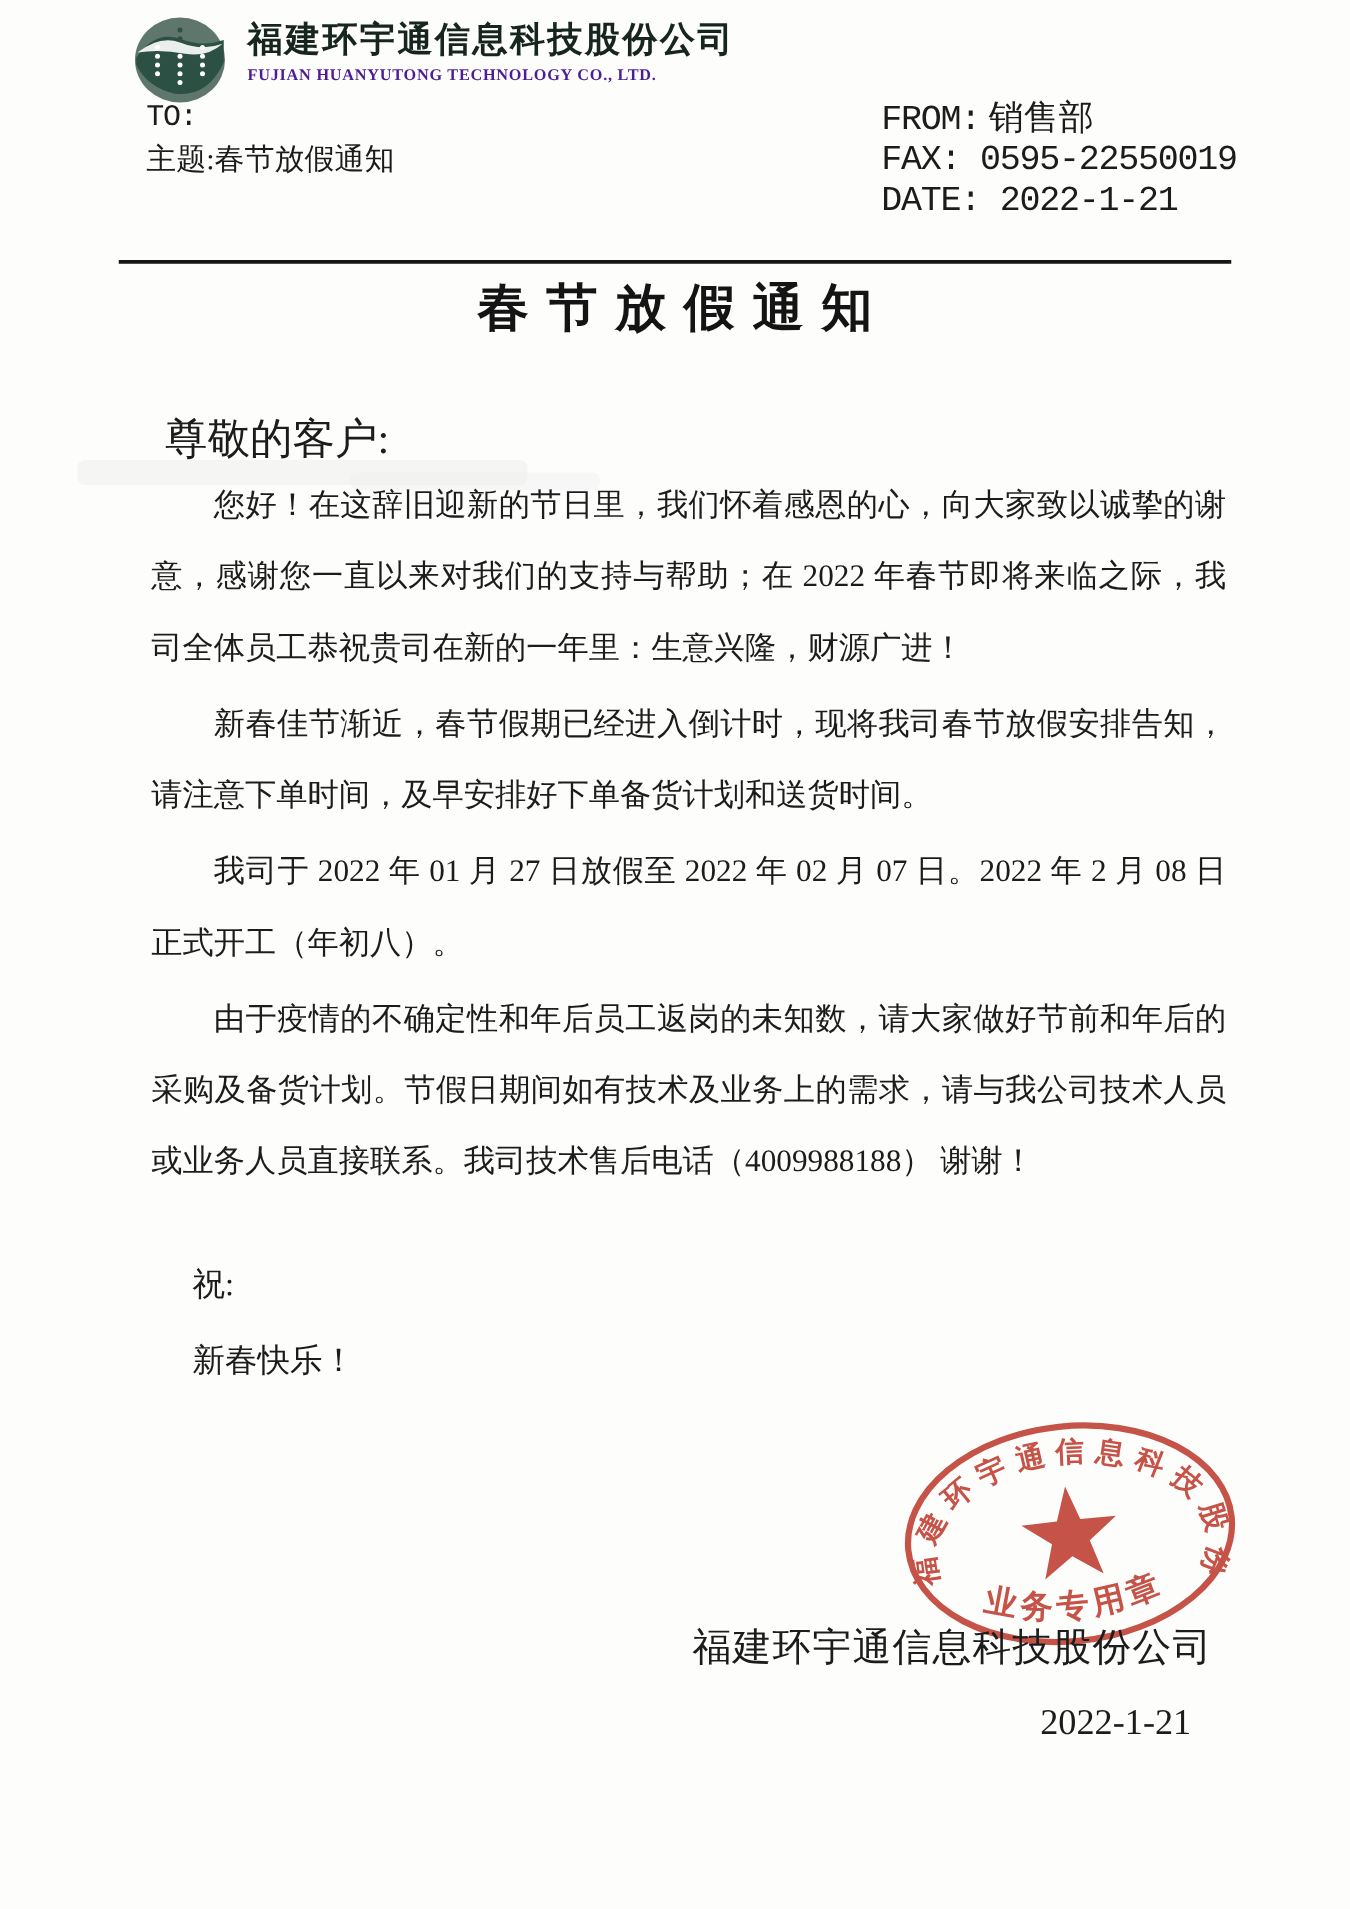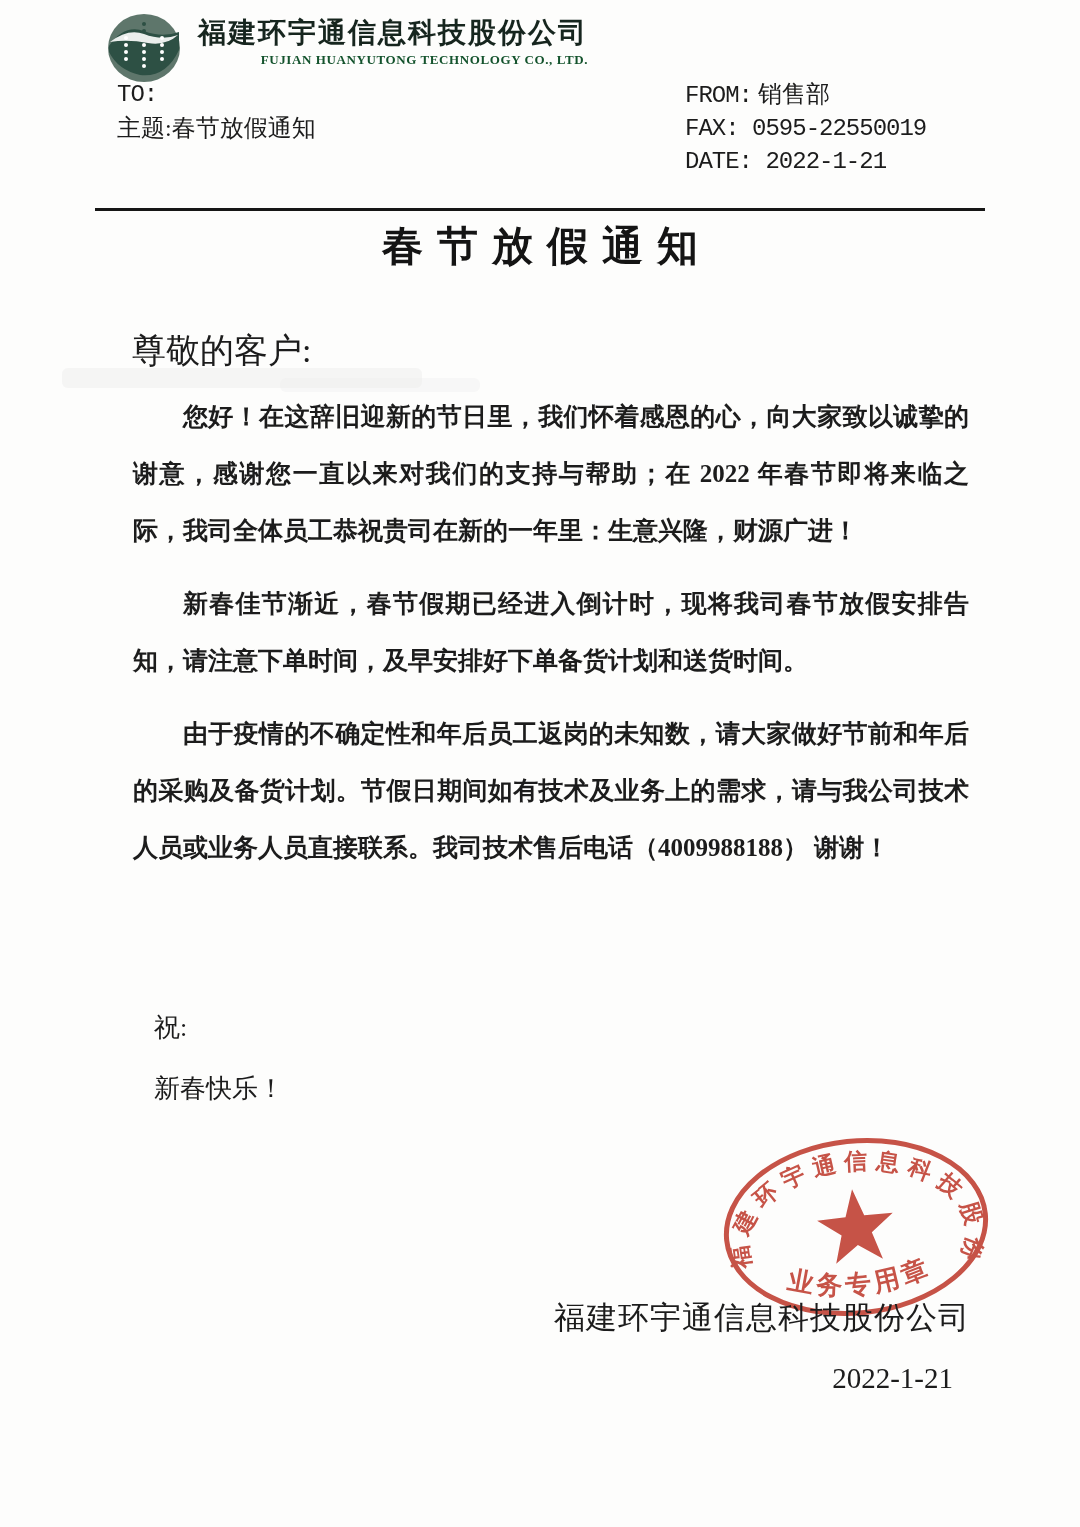--- a/index.html
+++ b/index.html
@@ -17,31 +17,31 @@
     position: absolute; left: 106px; top: 12px;
     display: flex; align-items: flex-start; gap: 16px;
   }
   .logo-mark { width: 76px; height: 72px; }
   .company-block { padding-top: 6px; }
   .company-cn {
     font-size: 28px; font-weight: bold; color: #16251e;
     letter-spacing: 2px; line-height: 1.1;
   }
   .company-en {
-    font-size: 13px; font-weight: bold; color: #14532d;
-    letter-spacing: 0.6px; margin-top: 3px; text-align: right;
+    font-size: 13px; font-weight: bold; color: #4c1d95;
+    letter-spacing: 0.6px; margin-top: 3px;
   }
 
   
   .mono {
     font-family: "Liberation Mono", "DejaVu Sans Mono", monospace;
     letter-spacing: -1px;
   }
   .meta-left  { position: absolute; left: 117px; top: 78px; font-size: 24px; }
-  .meta-right { position: absolute; left: 685px; top: 78px; font-size: 24px; }
+  .meta-right { position: absolute; left: 705px; top: 78px; font-size: 28px; }
   .meta-row { height: 33.5px; line-height: 33.5px; white-space: nowrap; }
 
   .rule {
     position: absolute; left: 95px; top: 208px;
     width: 890px; height: 3px; background: #161616;
   }
 
   
   .doc-title {
     position: absolute; left: 0; top: 219px; width: 100%;
@@ -49,21 +49,21 @@
     letter-spacing: 14px; text-indent: 14px; color: #141414;
   }
 
   
   .salutation { position: absolute; left: 132px; top: 328px; font-size: 34px; }
   .body-text {
     position: absolute; left: 117px; top: 372px; width: 868px;
     font-size: 25px; line-height: 57px;
     text-align: justify; text-justify: inter-ideograph;
   }
-  .body-text p { margin: 16px; text-indent: 2em; font-weight: bold; }
+  .body-text p { margin: 4px; text-indent: 2em; }
 
   .closing { position: absolute; left: 154px; top: 997px; font-size: 26px; }
   .closing div { height: 61px; line-height: 61px; }
 
   
   .stamp {
     position: absolute; left: 716px; top: 1132px;
     width: 280px; height: 190px;
     transform: rotate(-6deg);
     opacity: 0.88;
@@ -138,20 +138,21 @@
 <div class="doc-title">春节放假通知</div>
 
 <div class="smudge smudge-1"></div>
 <div class="smudge smudge-2"></div>
 
 <div class="salutation">尊敬的客户:</div>
 
 <div class="body-text">
   <p>您好！在这辞旧迎新的节日里，我们怀着感恩的心，向大家致以诚挚的谢意，感谢您一直以来对我们的支持与帮助；在 2022 年春节即将来临之际，我司全体员工恭祝贵司在新的一年里：生意兴隆，财源广进！</p>
   <p>新春佳节渐近，春节假期已经进入倒计时，现将我司春节放假安排告知，请注意下单时间，及早安排好下单备货计划和送货时间。</p>
+  <p>我司于 2022 年 01 月 27 日放假至 2022 年 02 月 07 日。2022 年 2 月 08 日正式开工（年初八）。</p>
   <p>由于疫情的不确定性和年后员工返岗的未知数，请大家做好节前和年后的采购及备货计划。节假日期间如有技术及业务上的需求，请与我公司技术人员或业务人员直接联系。我司技术售后电话（4009988188） 谢谢！</p>
 </div>
 
 <div class="closing">
   <div>祝:</div>
   <div>新春快乐！</div>
 </div>
 
 <div class="stamp">
   <svg viewBox="0 0 280 190" width="280" height="190">

